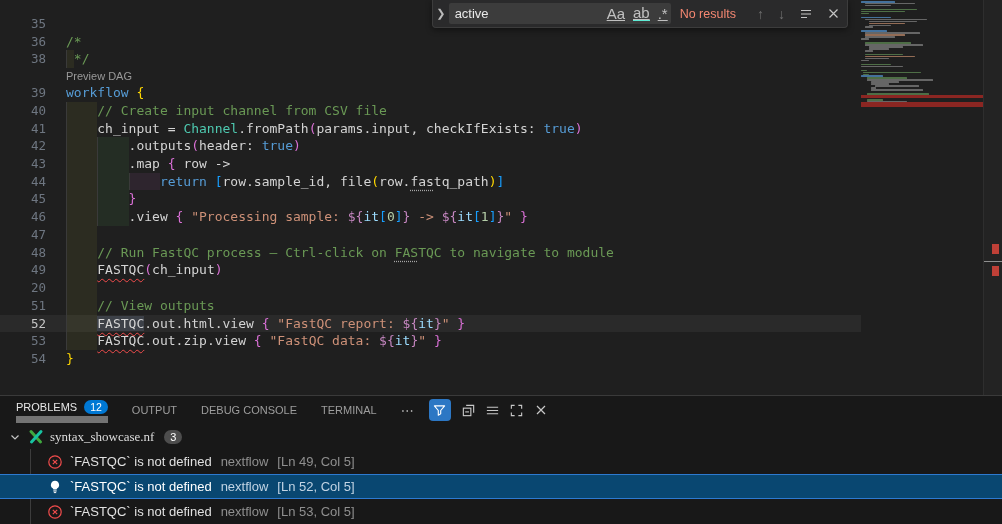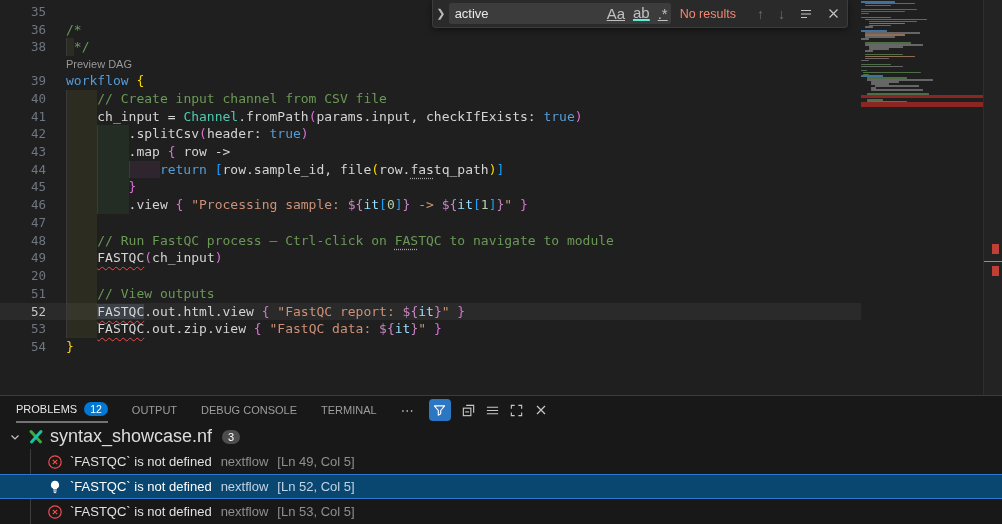--- a/index.html
+++ b/index.html
@@ -1,20 +1,20 @@
 <!DOCTYPE html>
 <html style="--error: #f14c4c; --badge: #0078d4; --selection: #094771; --funnel: #2c77c4; --nf-teal: #17c3a2; --nf-green: #3fa93f;"><head>
 <meta charset="utf-8">
 <style>
   html,body{margin:0;padding:0;background:#111;}
   .screen{position:relative;width:1002px;height:524px;background:#1f1f1f;overflow:hidden;
           font-family:"Liberation Sans",sans-serif;color:#ccc;}
   
   .editor{position:absolute;left:0;top:0;right:0;height:395px;overflow:hidden;}
-  #lines{position:absolute;left:0;top:3px;width:861px;}
+  #lines{position:absolute;left:0;top:15px;width:861px;}
   .line{height:17.72px;line-height:17.72px;white-space:pre;
         font-family:"DejaVu Sans Mono",monospace;font-size:13px;}
   .line.current{background:#2a2a2a;}
   .ln{display:inline-block;width:46px;text-align:right;padding-right:20px;color:#6e7681;
       font-size:12.5px;}
   .line.current .ln{color:#c6c6c6;}
   .code{white-space:pre;}
   .ir{display:inline-block;height:17.72px;vertical-align:top;box-shadow:inset 1px 0 0 #3a3a3a;}
   .ir1{background:rgba(255,255,64,.06);}
   .ir2{background:rgba(127,255,127,.065);}
@@ -49,40 +49,40 @@
   .ruler{position:absolute;left:983px;top:0;width:19px;height:395px;background:#232323;
          border-left:1px solid #2e2e2e;box-sizing:border-box;}
   .ruler-mark{position:absolute;right:3px;width:7px;background:#bf4037;}
   .ruler-line{position:absolute;left:0;right:0;height:1px;background:#8f8f8f;}
   
   .panel{position:absolute;left:0;right:0;bottom:0;height:129px;background:#181818;
          border-top:1px solid #3a3a3a;box-sizing:border-box;}
   .panel-head{height:28px;display:flex;align-items:center;padding-left:16px;}
   .tab{display:flex;align-items:center;height:26px;margin-right:24px;font-size:11px;
        color:#9d9d9d;cursor:pointer;box-sizing:border-box;}
-  .tab.active{color:#e7e7e7;border-bottom:2px solid #737373;}
+  .tab.active{color:#e7e7e7;border-bottom:7px solid #737373;}
   .tab-badge{background:var(--badge);color:#fff;font-size:10.5px;border-radius:10px;
        padding:1px 6px;margin-left:7px;}
   .more{color:#c5c5c5;font-size:13px;letter-spacing:1px;cursor:pointer;margin-right:8px;}
   .filter{position:relative;margin-left:auto;width:374px;height:20px;}
   .filter input{width:100%;height:100%;box-sizing:border-box;background:#313131;
        border:1px solid #3e3e3e;border-radius:2px;color:#989898;font-size:12px;
        padding:0 104px 0 7px;outline:none;font-family:"Liberation Sans",sans-serif;}
   .filter input::placeholder{color:#989898;}
   .filter-badge{position:absolute;right:3px;top:2px;background:#555;color:#fff;
        font-size:11.5px;border-radius:2px;padding:1px 8px;}
   .funnel-btn{width:22px;height:22px;background:var(--funnel);border-radius:4px;margin:0 6px;
        display:flex;align-items:center;justify-content:center;cursor:pointer;}
   .act{width:24px;height:22px;display:flex;align-items:center;justify-content:center;cursor:pointer;}
   .act svg{stroke:#c8c8c8;stroke-width:1.2;fill:none;}
   
   .tree{position:relative;}
   .file-row{height:25px;display:flex;align-items:center;padding-left:8px;cursor:pointer;}
   .file-chev{color:#c5c5c5;margin-right:6px;display:flex;}
-  .file-name{color:#dddddd;font-size:18px;margin-left:6px;}
+  .file-name{color:#dddddd;font-size:13px;margin-left:6px;font-family:Liberation Serif, serif;}
   .count-badge{background:#4d4d4d;color:#fff;font-size:11px;border-radius:9px;
        padding:1px 6px;margin-left:10px;}
   .rows{position:relative;}
   .rows:before{content:"";position:absolute;left:30px;top:0;bottom:0;
        border-left:1px solid #3c3c3c;}
   .prow{height:25px;display:flex;align-items:center;padding-left:47px;cursor:pointer;
        position:relative;}
   .prow .msg{color:#e0e0e0;font-size:13px;margin-left:7px;}
   .prow .src,.prow .loc{color:#8f8f8f;font-size:13px;margin-left:9px;}
   .prow.selected{background:var(--selection);
@@ -99,21 +99,21 @@
 
   <div class="editor">
     <div id="lines">
         <div class="line"><span class="ln">35</span><span class="code"></span></div>
         <div class="line"><span class="ln">36</span><span class="code"><span class="c-com">/*</span></span></div>
         <div class="line"><span class="ln">38</span><span class="code"><span class="ir ir1" style="width: 1ch;"></span><span class="c-com">*/</span></span></div>
         <div class="codelens">Preview DAG</div>
         <div class="line"><span class="ln">39</span><span class="code"><span class="c-kw">workflow </span><span class="c-b1">{</span></span></div>
         <div class="line"><span class="ln">40</span><span class="code"><span class="ir ir1" style="width: 4ch;"></span><span class="c-com">// Create input channel from CSV file</span></span></div>
         <div class="line"><span class="ln">41</span><span class="code"><span class="ir ir1" style="width: 4ch;"></span><span class="c-d">ch_input = </span><span class="c-cls">Channel</span><span class="c-d">.fromPath</span><span class="c-b2">(</span><span class="c-d">params.input, checkIfExists: </span><span class="c-kw">true</span><span class="c-b2">)</span></span></div>
-        <div class="line"><span class="ln">42</span><span class="code"><span class="ir ir1" style="width: 4ch;"></span><span class="ir ir2" style="width: 4ch;"></span><span class="c-d">.splitCsv</span><span class="c-b2">(</span><span class="c-d">header: </span><span class="c-kw">true</span><span class="c-b2">)</span></span></div>
+        <div class="line"><span class="ln">42</span><span class="code"><span class="ir ir1" style="width: 4ch;"></span><span class="ir ir2" style="width: 4ch;"></span><span class="c-d">.outputs</span><span class="c-b2">(</span><span class="c-d">header: </span><span class="c-kw">true</span><span class="c-b2">)</span></span></div>
         <div class="line"><span class="ln">43</span><span class="code"><span class="ir ir1" style="width: 4ch;"></span><span class="ir ir2" style="width: 4ch;"></span><span class="c-d">.map </span><span class="c-b2">{</span><span class="c-d"> row -&gt;</span></span></div>
         <div class="line"><span class="ln">44</span><span class="code"><span class="ir ir1" style="width: 4ch;"></span><span class="ir ir2" style="width: 4ch;"></span><span class="ir ir3" style="width: 4ch;"></span><span class="c-kw">return</span><span class="c-d"> </span><span class="c-b3">[</span><span class="c-d">row.sample_id, file</span><span class="c-b1">(</span><span class="c-d">row.</span><span class="c-d hint">fas</span><span class="c-d">tq_path</span><span class="c-b1">)</span><span class="c-b3">]</span></span></div>
         <div class="line"><span class="ln">45</span><span class="code"><span class="ir ir1" style="width: 4ch;"></span><span class="ir ir2" style="width: 4ch;"></span><span class="c-b2">}</span></span></div>
         <div class="line"><span class="ln">46</span><span class="code"><span class="ir ir1" style="width: 4ch;"></span><span class="ir ir2" style="width: 4ch;"></span><span class="c-d">.view </span><span class="c-b2">{</span><span class="c-d"> </span><span class="c-str">"Processing sample: </span><span class="c-ip">${</span><span class="c-var">it</span><span class="c-b3">[</span><span class="c-num">0</span><span class="c-b3">]</span><span class="c-ip">}</span><span class="c-str"> -&gt; </span><span class="c-ip">${</span><span class="c-var">it</span><span class="c-b3">[</span><span class="c-num">1</span><span class="c-b3">]</span><span class="c-ip">}</span><span class="c-str">"</span><span class="c-d"> </span><span class="c-b2">}</span></span></div>
         <div class="line"><span class="ln">47</span><span class="code"><span class="ir ir1" style="width: 4ch;"></span></span></div>
         <div class="line"><span class="ln">48</span><span class="code"><span class="ir ir1" style="width: 4ch;"></span><span class="c-com">// Run FastQC process — Ctrl-click on </span><span class="c-com hint">FAS</span><span class="c-com">TQC to navigate to module</span></span></div>
         <div class="line"><span class="ln">49</span><span class="code"><span class="ir ir1" style="width: 4ch;"></span><span class="c-d err">FASTQC</span><span class="c-b2">(</span><span class="c-d">ch_input</span><span class="c-b2">)</span></span></div>
         <div class="line"><span class="ln">20</span><span class="code"><span class="ir ir1" style="width: 4ch;"></span></span></div>
         <div class="line"><span class="ln">51</span><span class="code"><span class="ir ir1" style="width: 4ch;"></span><span class="c-com">// View outputs</span></span></div>
         <div class="line current"><span class="ln">52</span><span class="code"><span class="ir ir1" style="width: 4ch;"></span><span class="c-d err wordhl">FASTQC</span><span class="c-d">.out.html.view </span><span class="c-b2">{</span><span class="c-d"> </span><span class="c-str">"FastQC report: </span><span class="c-ip">${</span><span class="c-var">it</span><span class="c-ip">}</span><span class="c-str">"</span><span class="c-d"> </span><span class="c-b2">}</span></span></div>

